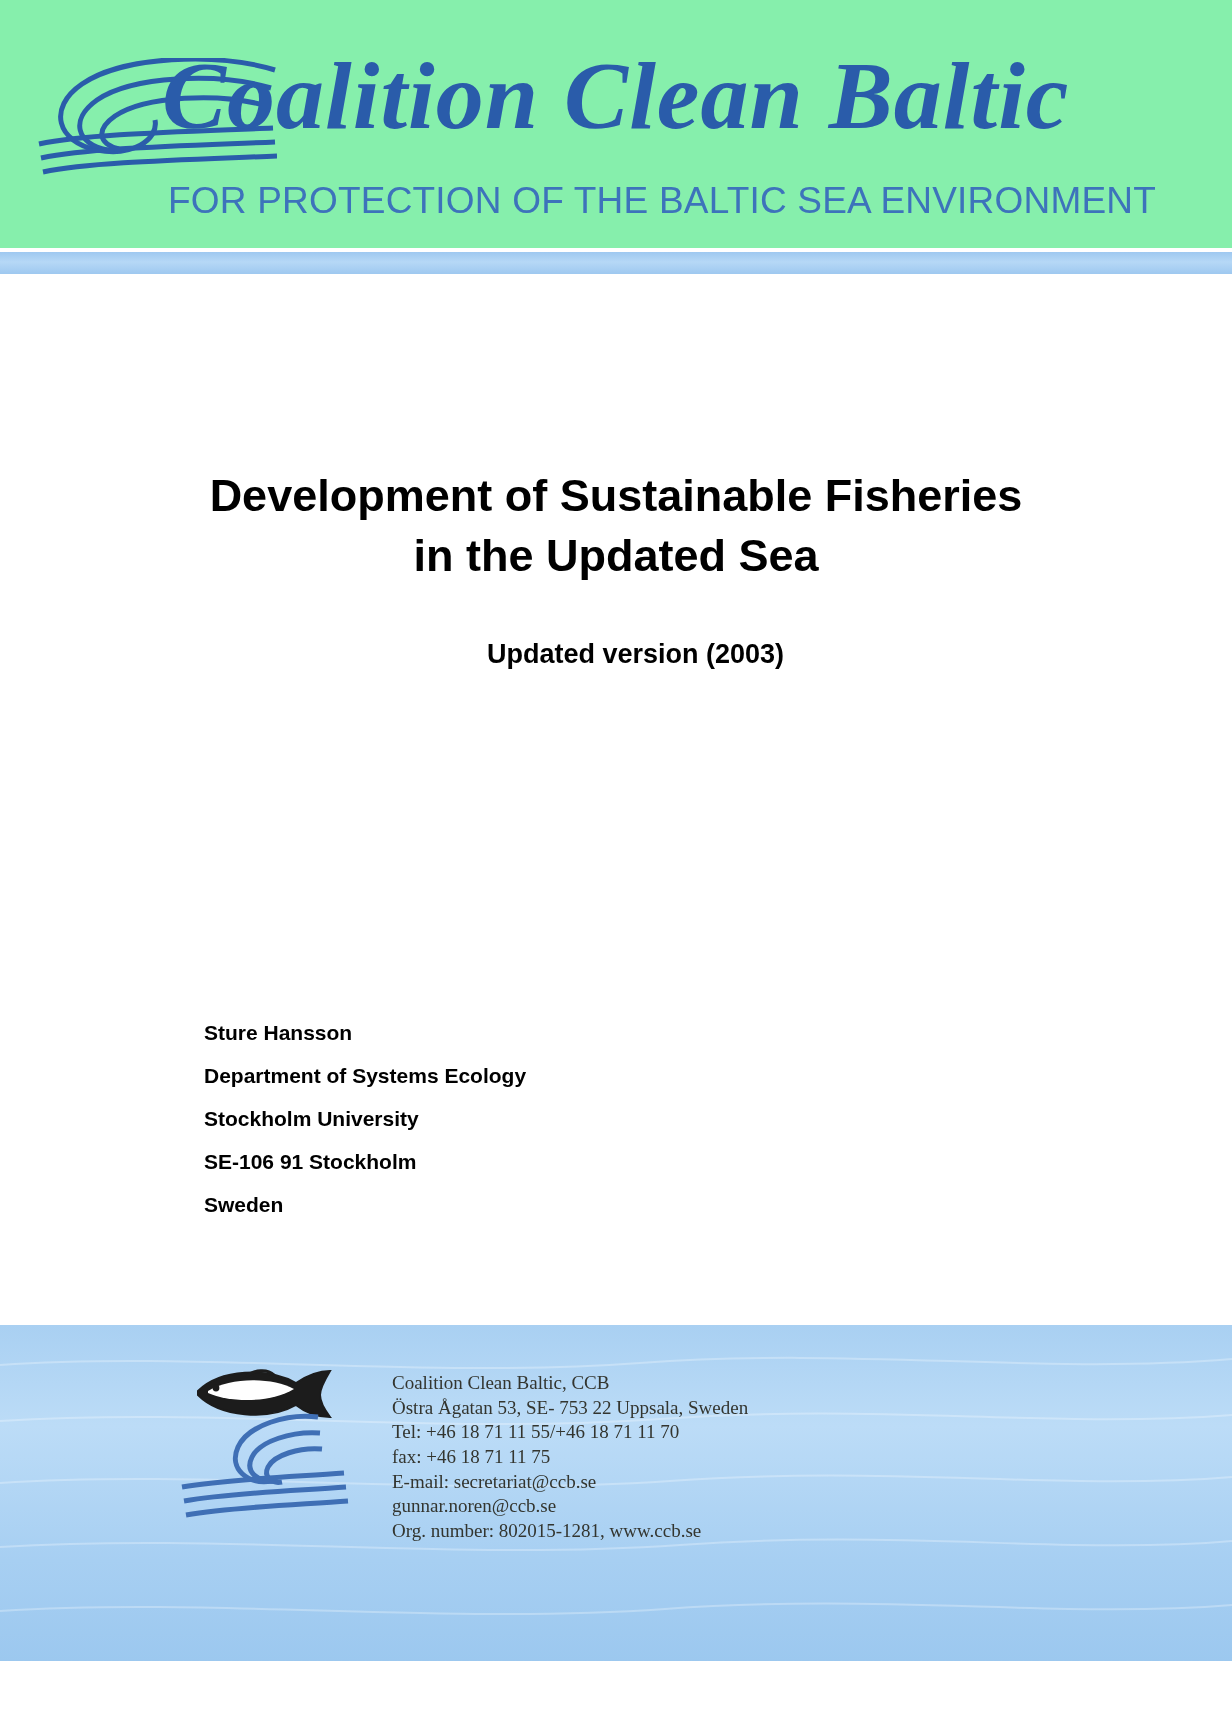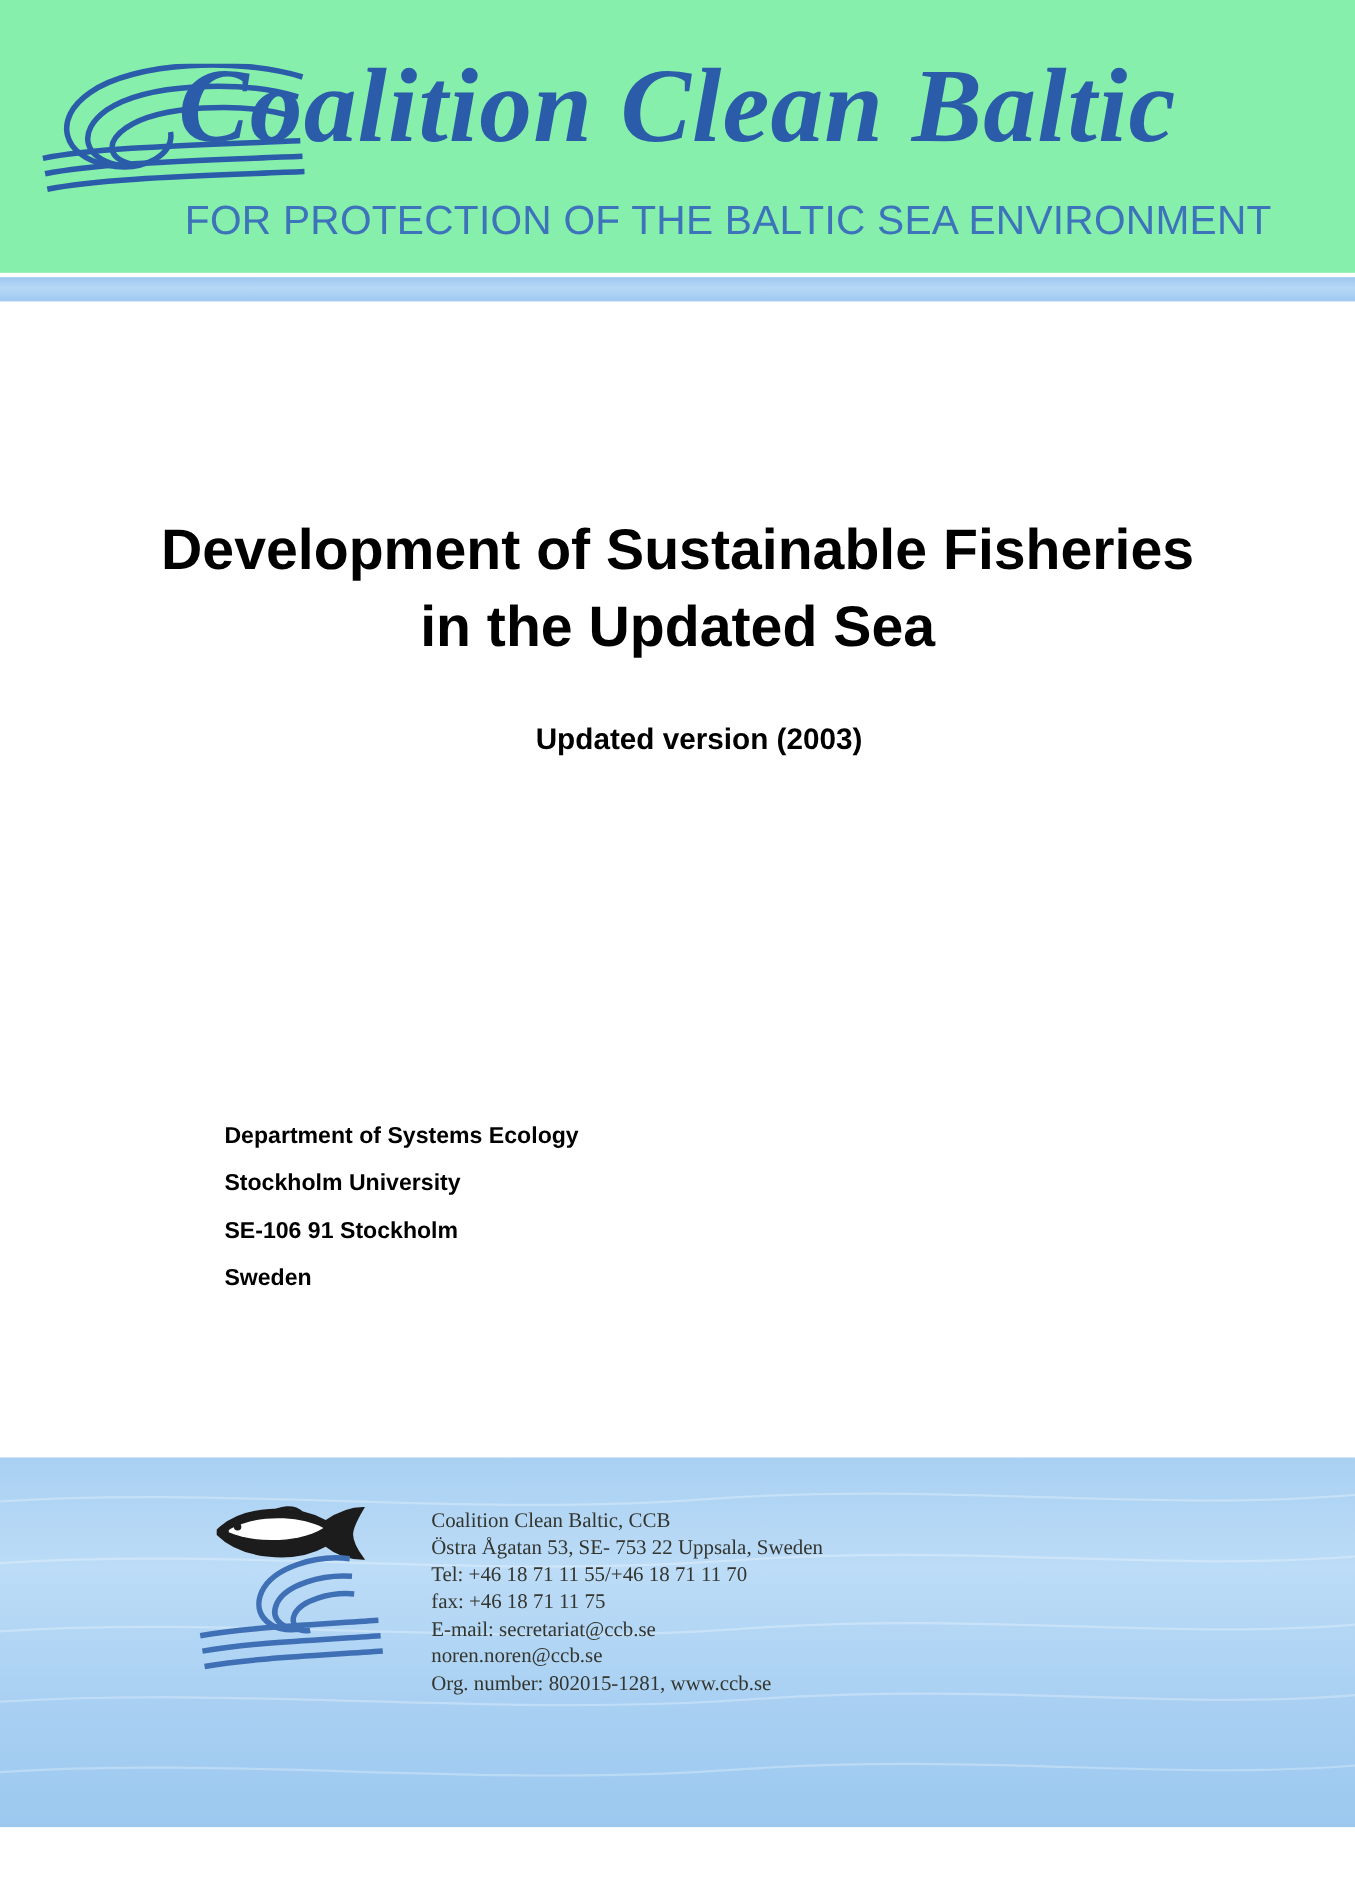--- a/index.html
+++ b/index.html
@@ -77,21 +77,21 @@
 
   
   .title-block {
     position: absolute;
     top: 466px;
     left: 0;
     width: 1232px;
     text-align: center;
   }
   .doc-title {
-    font-size: 52px;
+    font-size: 45px;
     font-weight: bold;
     color: #000000;
     line-height: 1.34;
     margin: 0;
     padding: 0 140px;
   }
   .doc-subtitle {
     margin-top: 52px;
     font-size: 27px;
     font-weight: bold;
@@ -173,20 +173,21 @@
 
 <div class="title-block">
   <div class="doc-title">
     <div>Development of Sustainable Fisheries</div>
     <div>in the Updated Sea</div>
   </div>
   <div class="doc-subtitle">Updated version (2003)</div>
 </div>
 
 <div class="author-block">
+  <div class="author-line">Sture Hansson</div>
   <div class="author-line">Department of Systems Ecology</div>
   <div class="author-line">Stockholm University</div>
   <div class="author-line">SE-106 91 Stockholm</div>
   <div class="author-line">Sweden</div>
 </div>
 
 <div class="footer">
 
   <svg class="footer-ripples" viewBox="0 0 1232 397" preserveAspectRatio="none">
     <g fill="none" stroke="#ffffff" stroke-width="2" opacity="0.55">
@@ -218,16 +219,16 @@
       <path d="M18 168 C 64 160, 124 158, 180 154"></path>
     </g>
   </svg>
 
   <div class="footer-text">
     <div>Coalition Clean Baltic, CCB</div>
     <div>Östra Ågatan 53, SE- 753 22 Uppsala, Sweden</div>
     <div>Tel: +46 18 71 11 55/+46 18  71 11 70</div>
     <div>fax: +46 18 71 11 75</div>
     <div>E-mail: secretariat@ccb.se</div>
-    <div>noren.noren@ccb.se</div>
+    <div>gunnar.noren@ccb.se</div>
     <div>Org. number: 802015-1281, www.ccb.se</div>
   </div>
 </div>
 
 </body></html>

